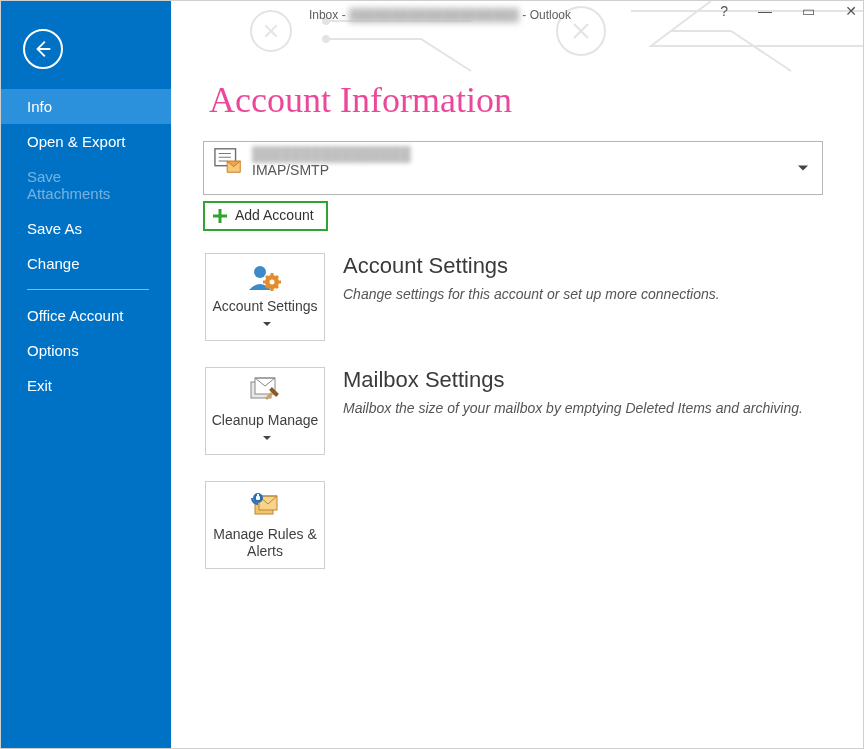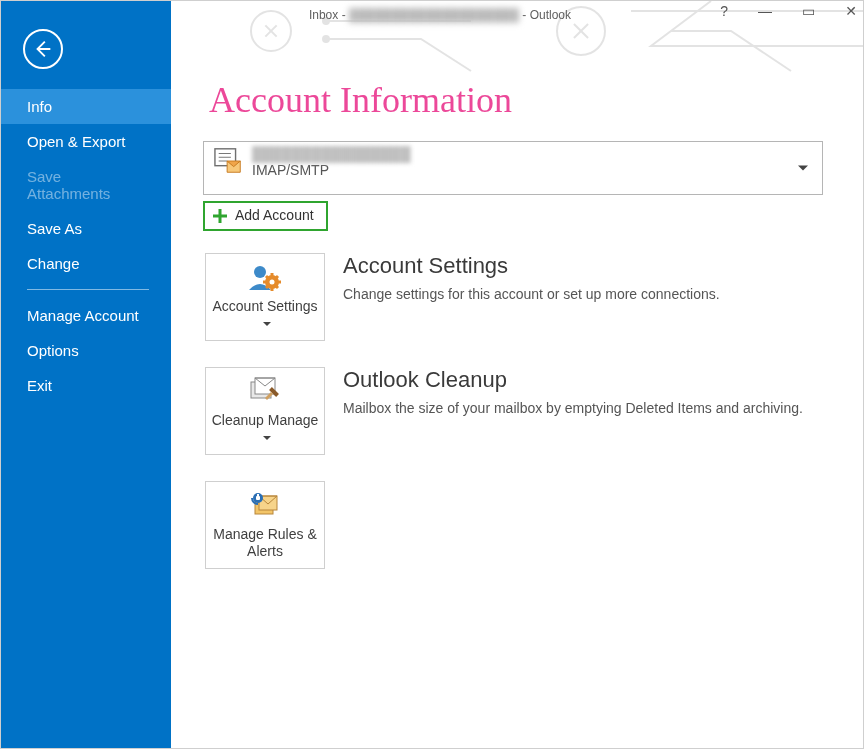--- a/index.html
+++ b/index.html
@@ -173,20 +173,21 @@
     font-size: 22px;
     font-weight: 400;
     color: #3a3a3a;
     margin-bottom: 6px;
   }
   .section-text p {
     font-size: 14px;
     color: #555;
     line-height: 1.4;
     max-width: 480px;
+    font-style: italic;
   }
 </style>
 </head>
 <body>
 
 <svg class="bg-deco" viewBox="0 0 700 80" preserveAspectRatio="none">
   <g stroke="#b0b0b0" stroke-width="2" fill="none">
     <circle cx="100" cy="30" r="20"></circle>
     <path d="M92 30 L108 30 M100 22 L100 38" transform="rotate(-45 100 30)"></path>
     <circle cx="410" cy="30" r="24"></circle>
@@ -218,21 +219,21 @@
     <svg viewBox="0 0 24 24">
         <path d="M14 4 L6 12 L14 20 M6 12 H20"></path>
       </svg>
   </div>
   <div class="side-item selected"><span>Info</span></div>
   <div class="side-item"><span>Open &amp; Export</span></div>
   <div class="side-item disabled"><span>Save Attachments</span></div>
   <div class="side-item"><span>Save As</span></div>
   <div class="side-item"><span>Change</span></div>
   <hr>
-  <div class="side-item"><span>Manage Account</span></div>
+  <div class="side-item"><span>Office Account</span></div>
   <div class="side-item"><span>Options</span></div>
   <div class="side-item"><span>Exit</span></div>
 </div>
 
 <div class="content">
   <div class="page-title">Account Information</div>
 
   <div class="account-dropdown">
     <div class="acct-icon">
       <svg viewBox="0 0 32 28">
@@ -297,21 +298,21 @@
           <rect x="4" y="6" width="20" height="16" fill="#e8e8e8" stroke="#888"></rect>
           <rect x="8" y="2" width="20" height="16" fill="#fff" stroke="#888"></rect>
           <polygon points="8,2 18,10 28,2" fill="none" stroke="#888"></polygon>
           <rect x="22" y="14" width="10" height="4" transform="rotate(45 27 16)" fill="#8a5a2a"></rect>
           <polygon points="18,22 24,16 26,18 20,24" fill="#d0a060"></polygon>
         </svg>
       </div>
       <div class="tile-label"><span>Cleanup Manage</span><span class="tile-caret"></span></div>
     </div>
     <div class="section-text">
-      <h2>Outlook Cleanup</h2>
+      <h2>Mailbox Settings</h2>
       <p>Mailbox the size of your mailbox by emptying Deleted Items and archiving.</p>
     </div>
   </div>
 
   
   <div class="section">
     <div class="btn-tile">
       <div class="tile-icon">
         <svg viewBox="0 0 36 30">
           <rect x="8" y="10" width="18" height="14" fill="#f3c568" stroke="#b8863a"></rect>

